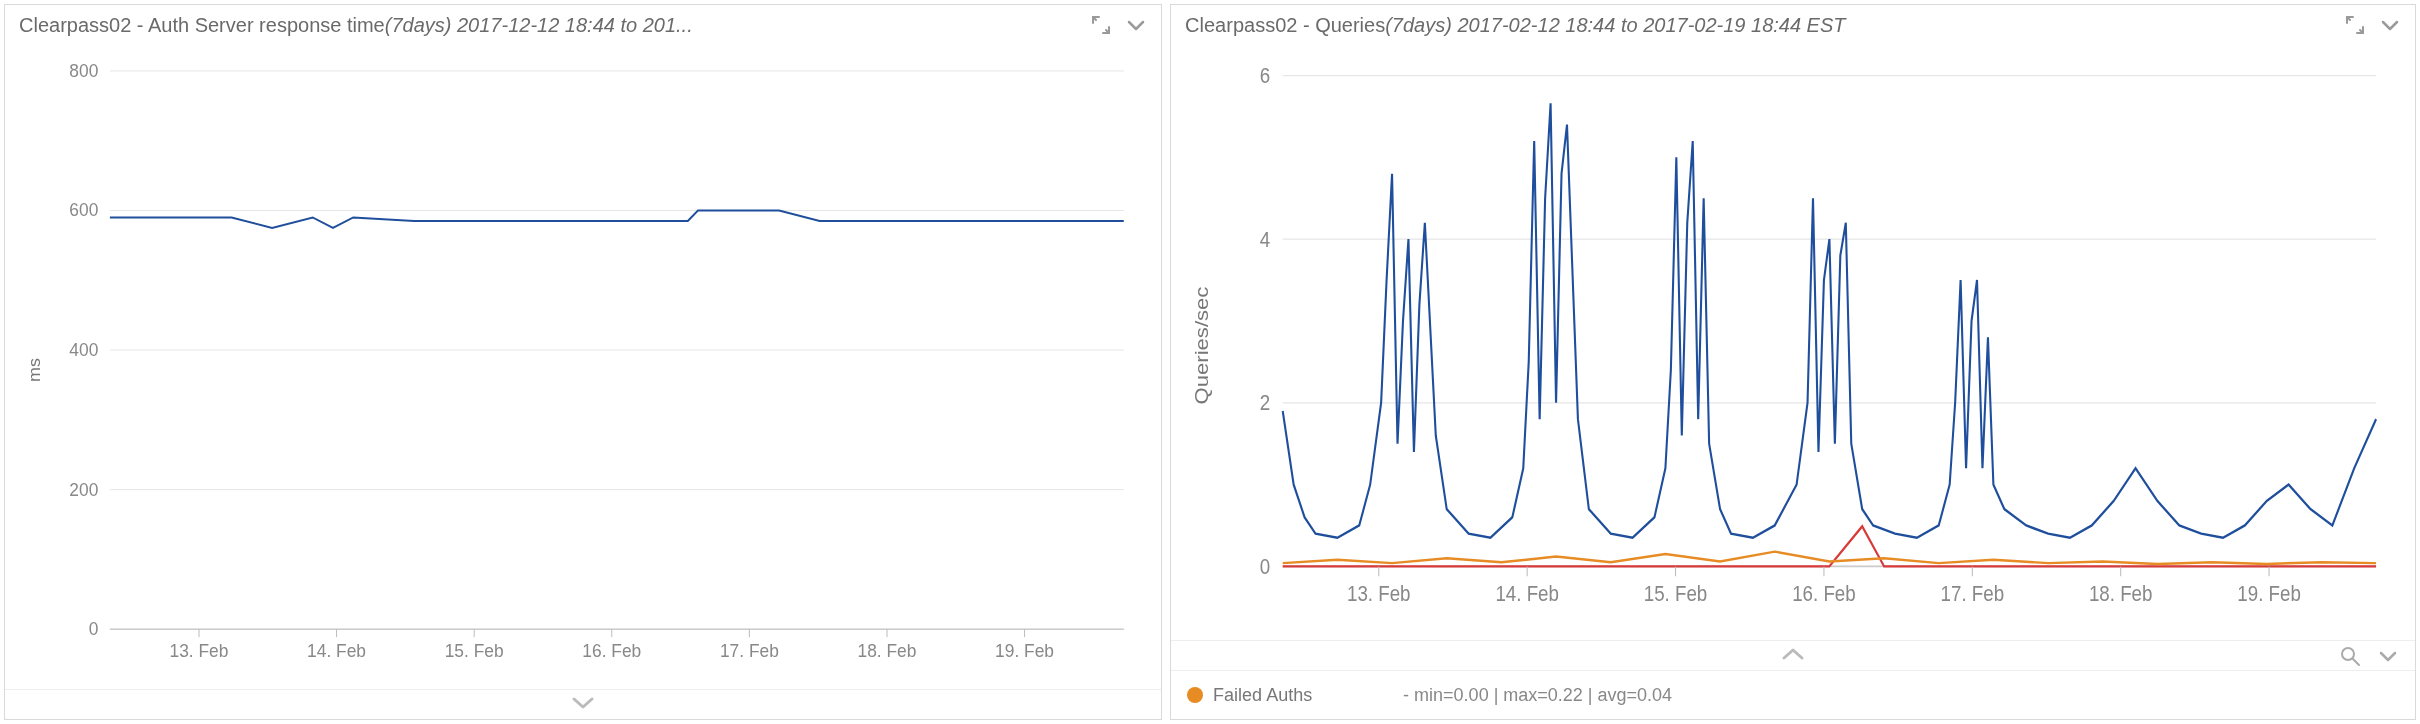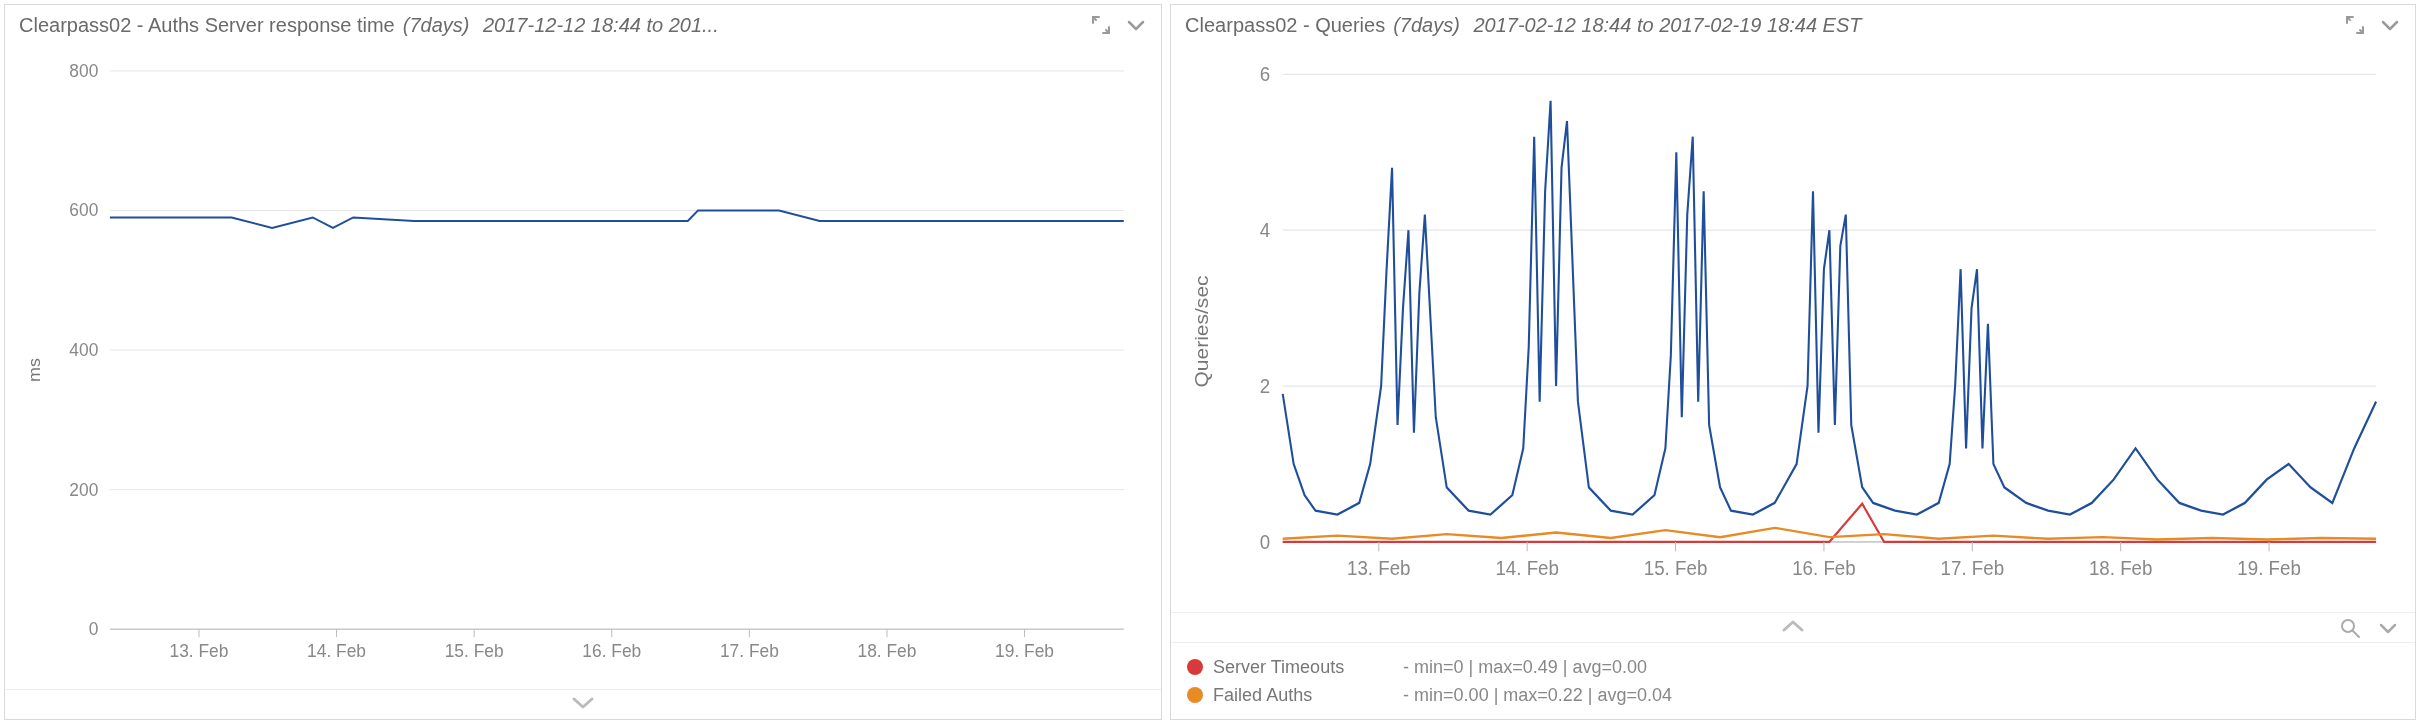--- a/index.html
+++ b/index.html
@@ -30,21 +30,21 @@
   .panel-title {
     color: #6a6a6a;
     font-size: 20px;
     font-weight: 400;
     white-space: nowrap;
     overflow: hidden;
     text-overflow: ellipsis;
     flex: 1;
   }
   .panel-title .prefix { color: #6a6a6a; }
-  .panel-title .suffix { color: #6a6a6a; font-style: italic; margin-left: 8px; }
+  .panel-title .suffix { color: #6a6a6a; font-style: italic; }
   .header-icons {
     display: flex;
     gap: 14px;
     align-items: center;
     color: #9a9a9a;
   }
   .icon-btn {
     cursor: pointer;
     display: inline-flex;
     align-items: center;
@@ -104,21 +104,21 @@
     gap: 16px;
     color: #aaa;
   }
 </style>
 </head>
 <body>
 
 <div class="panel panel-left">
   <div class="panel-header">
     <div class="panel-title">
-      <span class="prefix">Clearpass02 - Auths Server response time</span><span class="suffix">(7days)</span><span class="suffix"> 2017-12-12 18:44 to 201...</span>
+      <span class="prefix">Clearpass02 - Auth Server response time</span><span class="suffix">(7days)</span><span class="suffix"> 2017-12-12 18:44 to 201...</span>
     </div>
     <div class="header-icons">
       <span class="icon-btn">
         <svg width="20" height="20" viewBox="0 0 20 20">
             <path d="M2 8 L2 2 L8 2 M5 5 L2 2 M12 18 L18 18 L18 12 M15 15 L18 18" stroke="#9a9a9a" stroke-width="2" fill="none" stroke-linecap="round"></path>
           </svg>
       </span>
       <span class="icon-btn">
         <svg width="22" height="22" viewBox="0 0 22 22">
             <path d="M4 8 L11 15 L18 8" stroke="#9a9a9a" stroke-width="2.5" fill="none" stroke-linecap="round" stroke-linejoin="round"></path>
@@ -244,23 +244,18 @@
         </svg>
     </span>
     <span class="icon-btn">
       <svg width="22" height="22" viewBox="0 0 22 22">
           <path d="M4 8 L11 15 L18 8" stroke="#aaa" stroke-width="2.5" fill="none" stroke-linecap="round" stroke-linejoin="round"></path>
         </svg>
     </span>
   </div>
   <div class="legend" id="right-legend">
       <div class="legend-row">
-        <span class="legend-dot dot-red"></span>
-        <span class="legend-name">Server Timeouts</span>
-        <span class="legend-stats">- min=0      | max=0.49 | avg=0.00</span>
-      </div>
-      <div class="legend-row">
         <span class="legend-dot dot-orange"></span>
         <span class="legend-name">Failed Auths</span>
         <span class="legend-stats">- min=0.00 | max=0.22 | avg=0.04</span>
       </div>
     </div>
 </div>
 
 </body></html>

